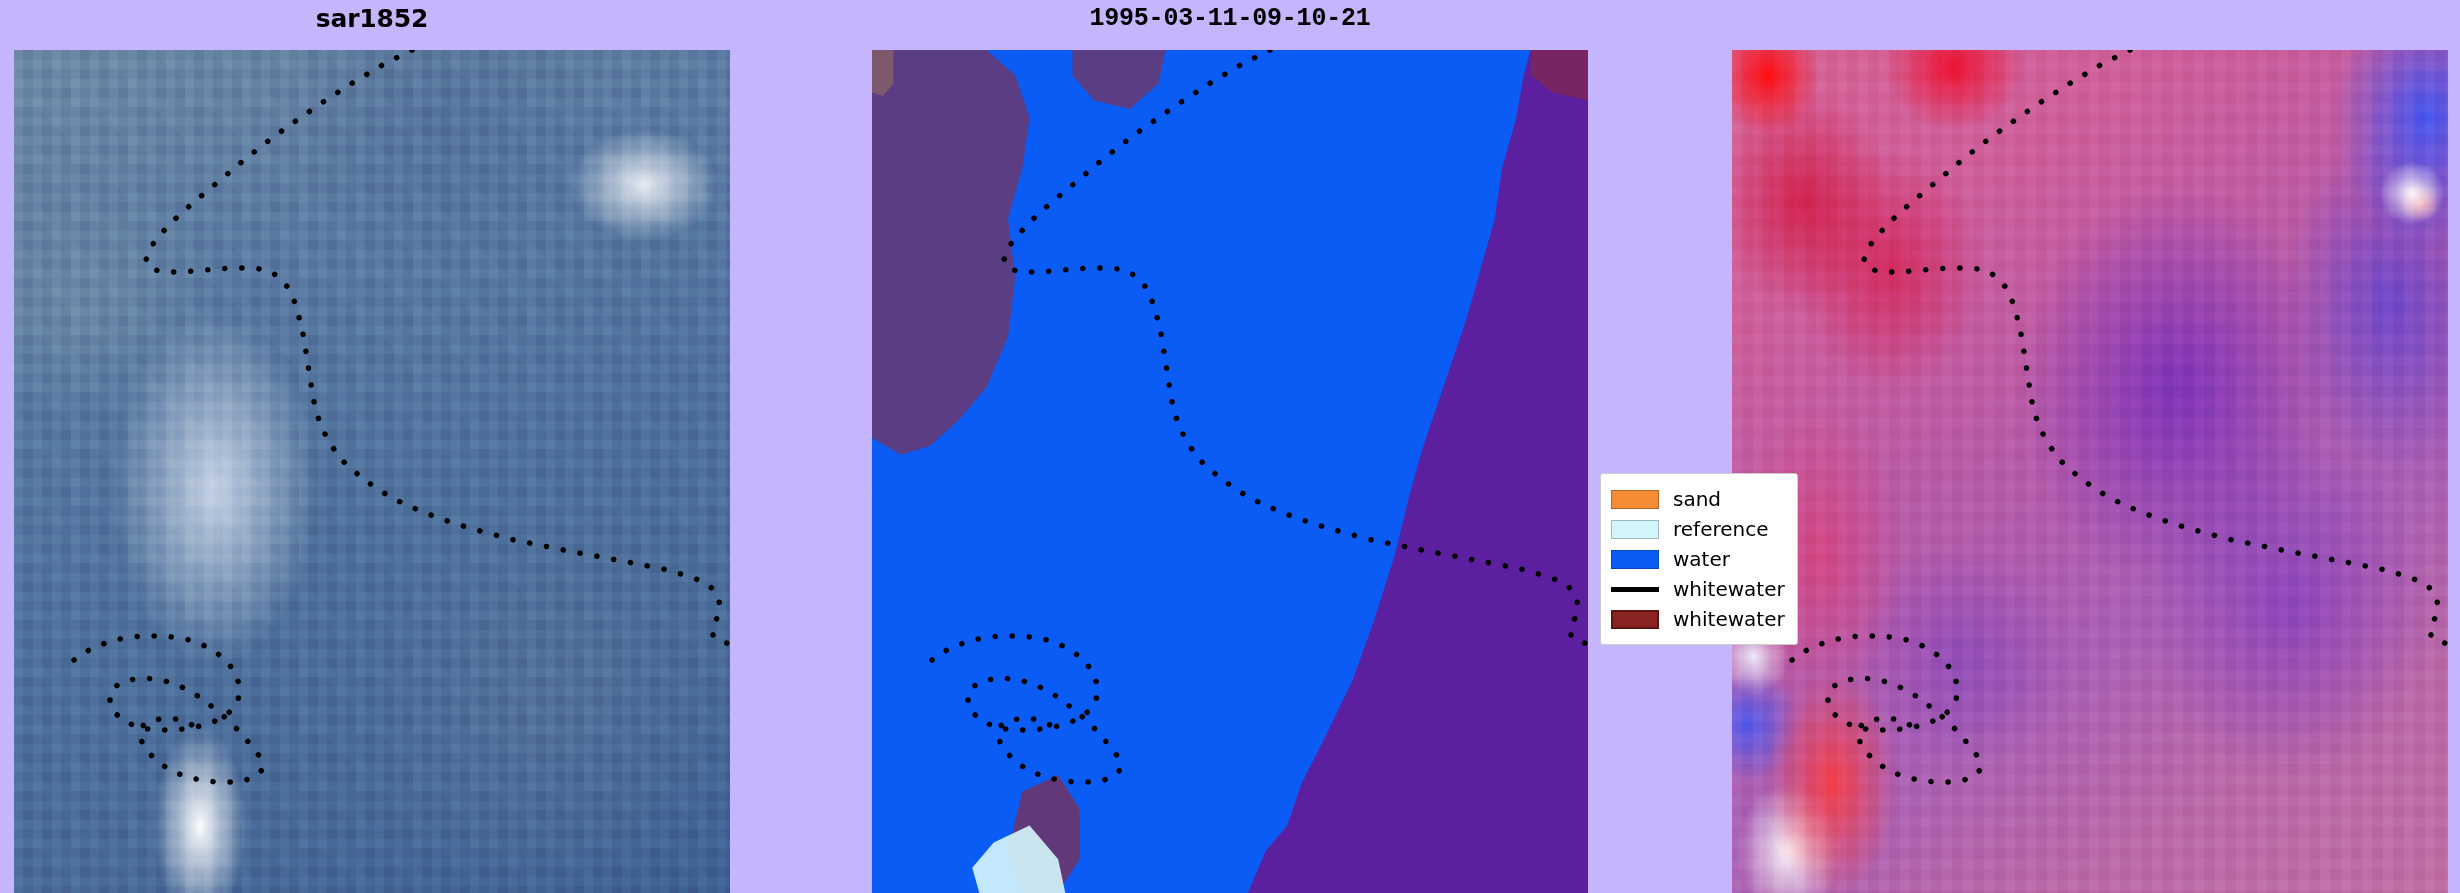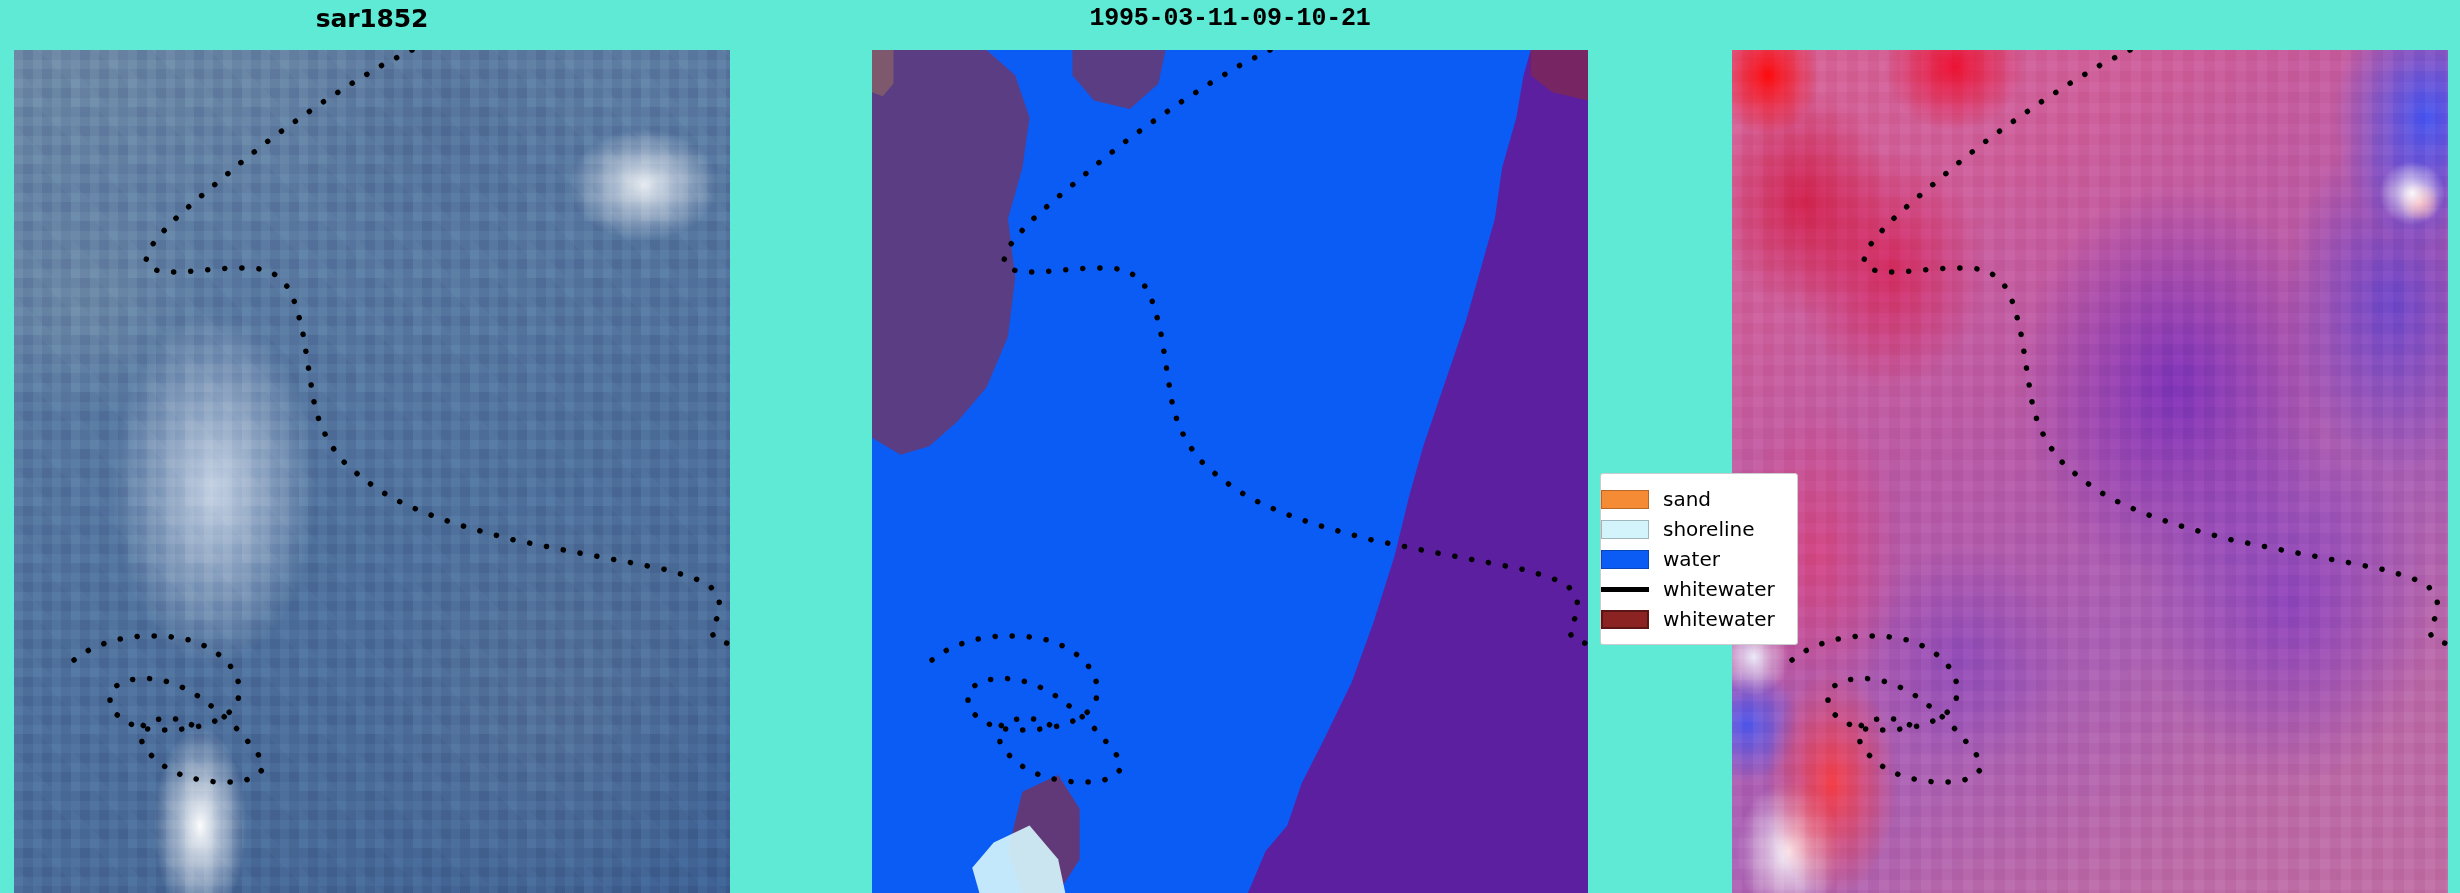--- a/index.html
+++ b/index.html
@@ -5,21 +5,21 @@
   * { box-sizing: border-box; margin: 0; padding: 0; }
   html, body {
     width: 2460px; height: 893px;
     background: #ffffff;
     font-family: "DejaVu Sans", sans-serif;
     overflow: hidden;
   }
   #figure {
     position: relative;
     width: 2460px; height: 893px;
-    background: #5eead4;
+    background: #c4b5fd;
   }
 
   
   .panel-title {
     position: absolute;
     top: 4px;
     text-align: center;
     font-size: 25px;
     font-weight: bold;
     color: #000000;
@@ -159,21 +159,21 @@
     stroke-linecap: round;
     stroke-dasharray: 0.1 17;
   }
 
   
   #legend {
     position: absolute;
     left: 1600px;
     top: 473px;
     width: 198px;
-    padding: 10px 12px 10px 0;
+    padding: 10px 12px 10px 10px;
     background: #ffffff;
     border: 1px solid #cccccc;
     border-radius: 3px;
     overflow: hidden;
     z-index: 5;
   }
   .legend-row {
     display: flex;
     align-items: center;
     height: 30px;
@@ -236,21 +236,21 @@
     </svg>
   </div>
 
   <div id="legend">
     <div class="legend-row">
       <span class="legend-swatch patch" style="background: rgb(245, 139, 52);"></span>
       <span class="legend-label">sand</span>
     </div>
     <div class="legend-row">
       <span class="legend-swatch patch" style="background: rgb(212, 244, 251);"></span>
-      <span class="legend-label">shoreline</span>
+      <span class="legend-label">reference</span>
     </div>
     <div class="legend-row">
       <span class="legend-swatch patch" style="background: rgb(11, 92, 245);"></span>
       <span class="legend-label">water</span>
     </div>
     <div class="legend-row">
       <span class="legend-swatch line" style="border-top-color: rgb(0, 0, 0);"></span>
       <span class="legend-label">whitewater</span>
     </div>
     <div class="legend-row">

